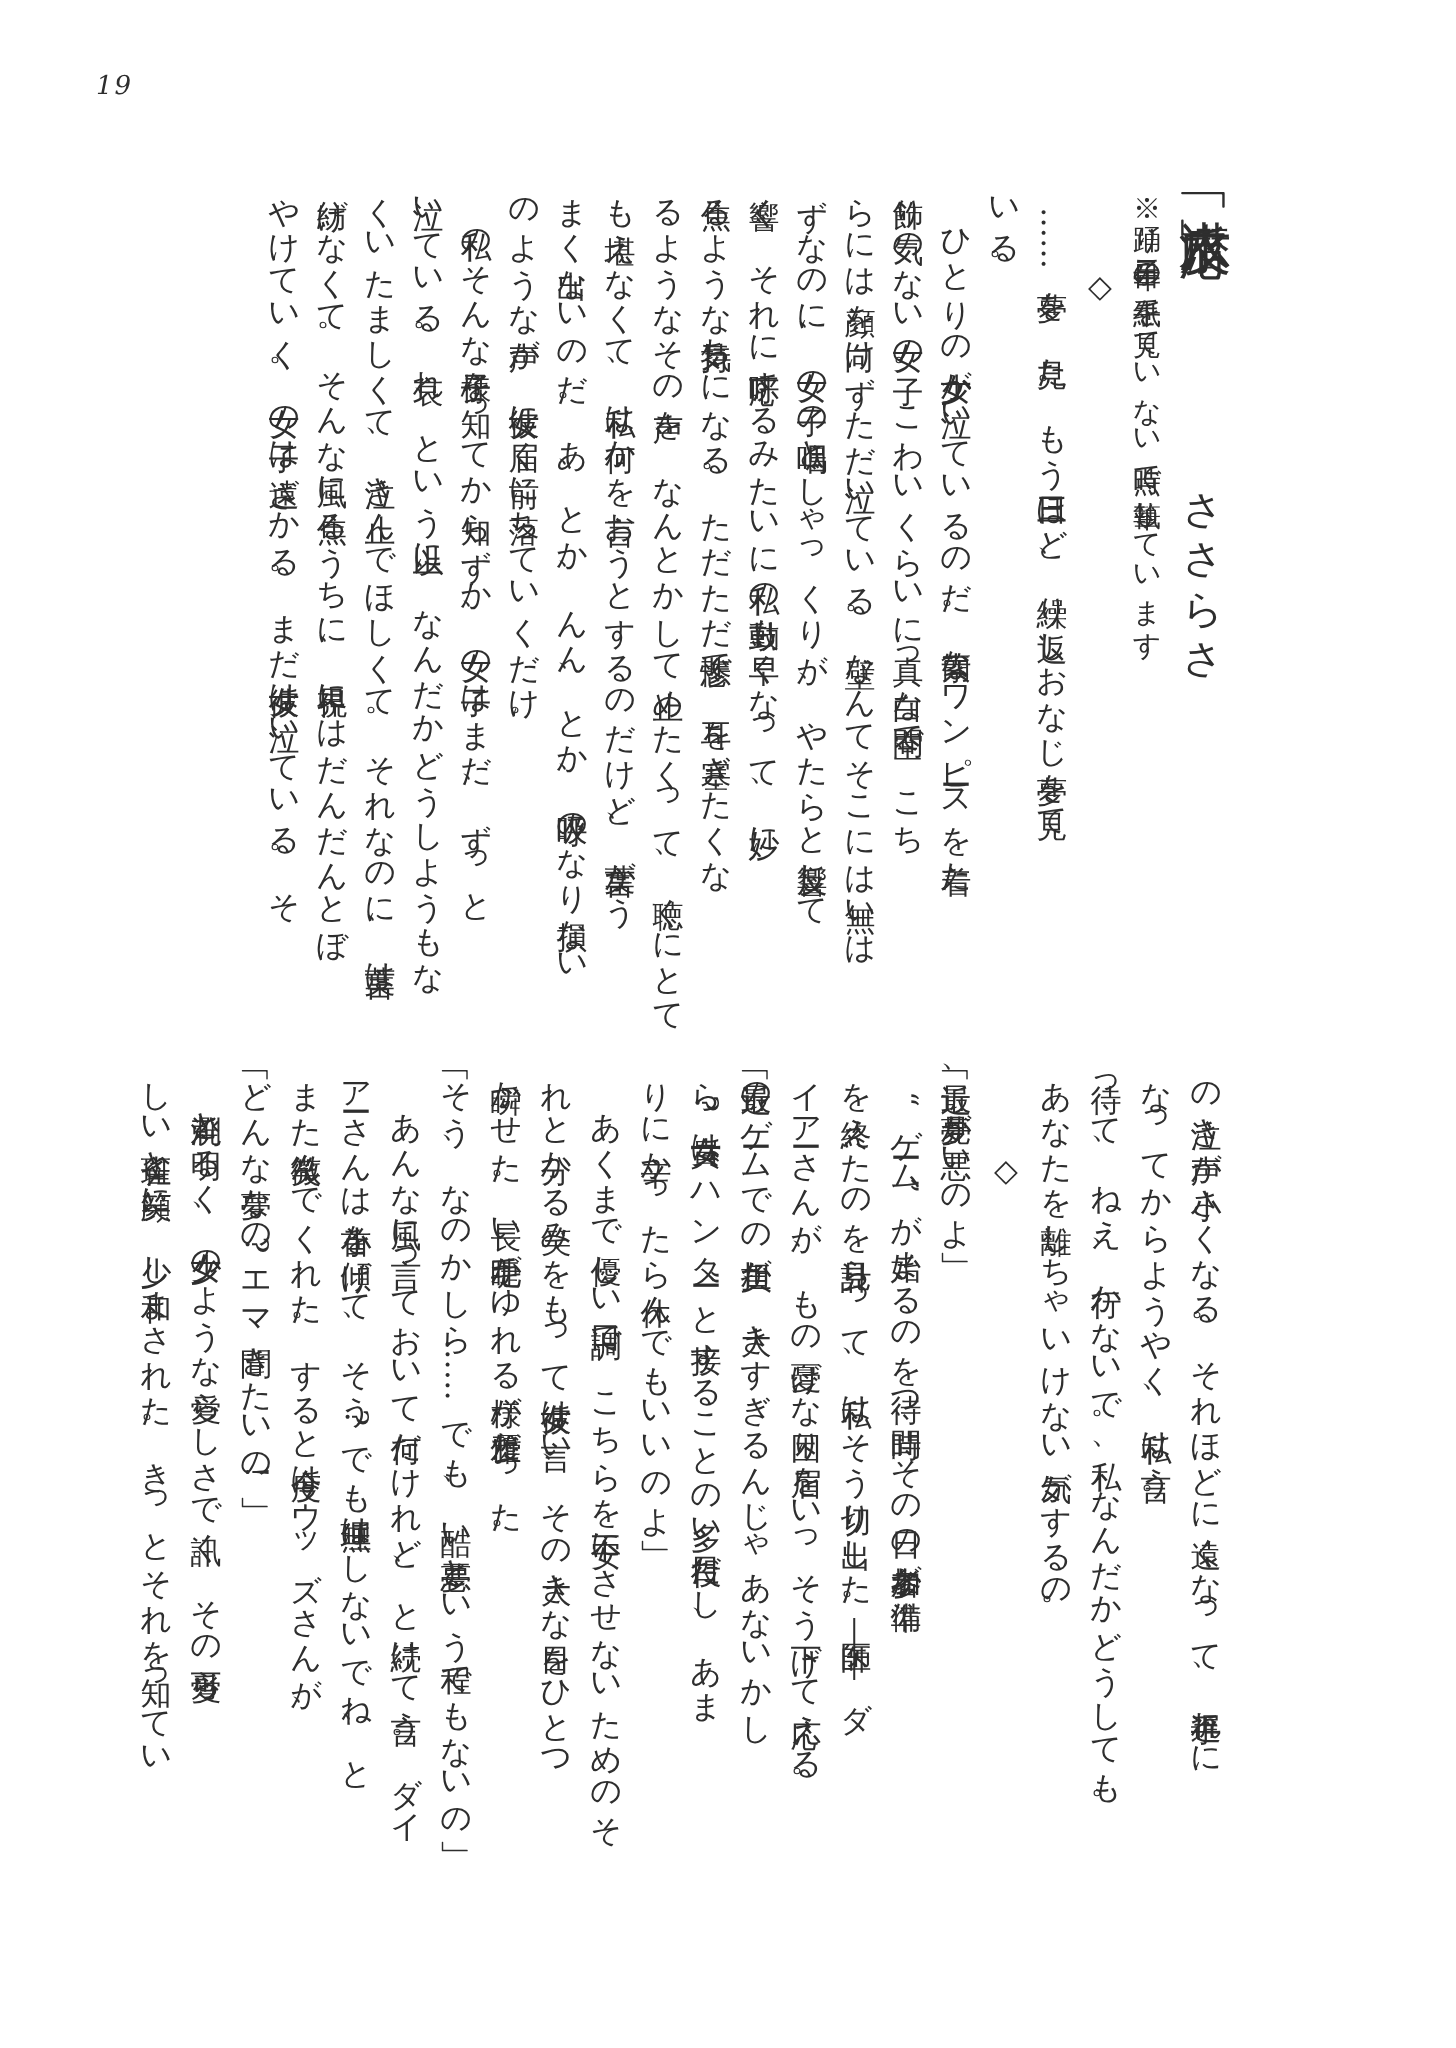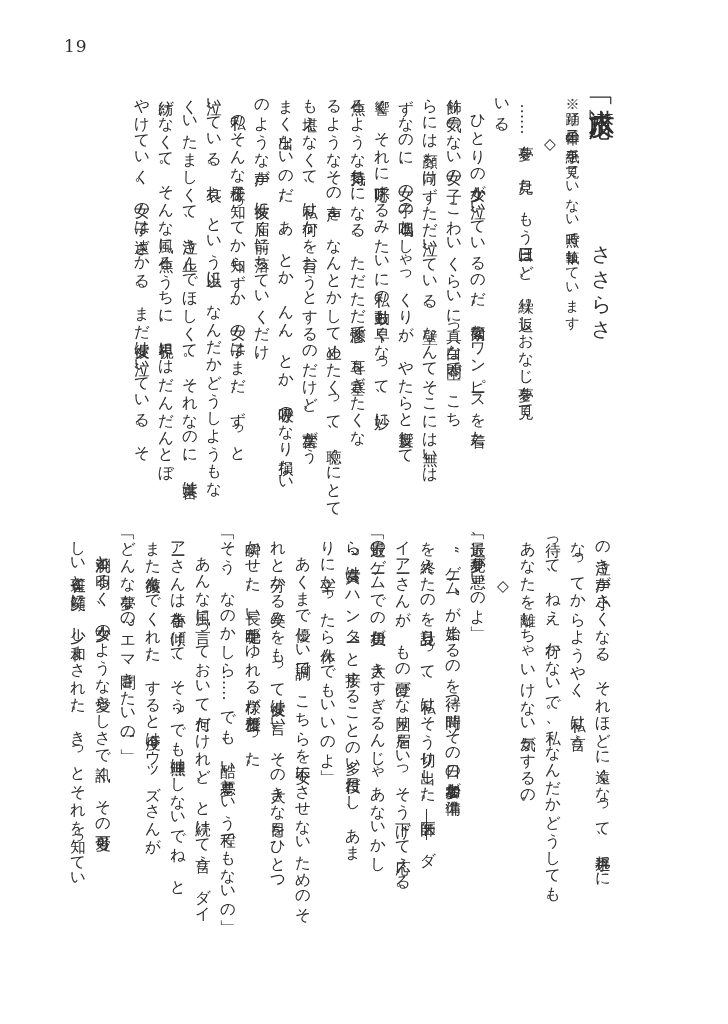--- a/index.html
+++ b/index.html
@@ -10,23 +10,24 @@
     color:#2e2e2e;
   }
   .page {
     position:relative;
     width:728px; height:1024px;
     background:#ffffff;
     overflow:hidden;
   }
   .page-number {
     position:absolute;
-    top:36px; left:64px;
-    font-size:17px;
+    top:36px; left:48px;
+    font-size:13px;
     letter-spacing:1px;
+    font-style:italic;
   }
   .vblock {
     position:absolute;
     writing-mode:vertical-rl;
     -webkit-writing-mode:vertical-rl;
     text-orientation:mixed;
   }
   .upper { top:88px;  right:108px; height:424px; }
   .lower { top:530px; right:113px; height:420px; }
   .vblock p { margin:0; padding:0; }

